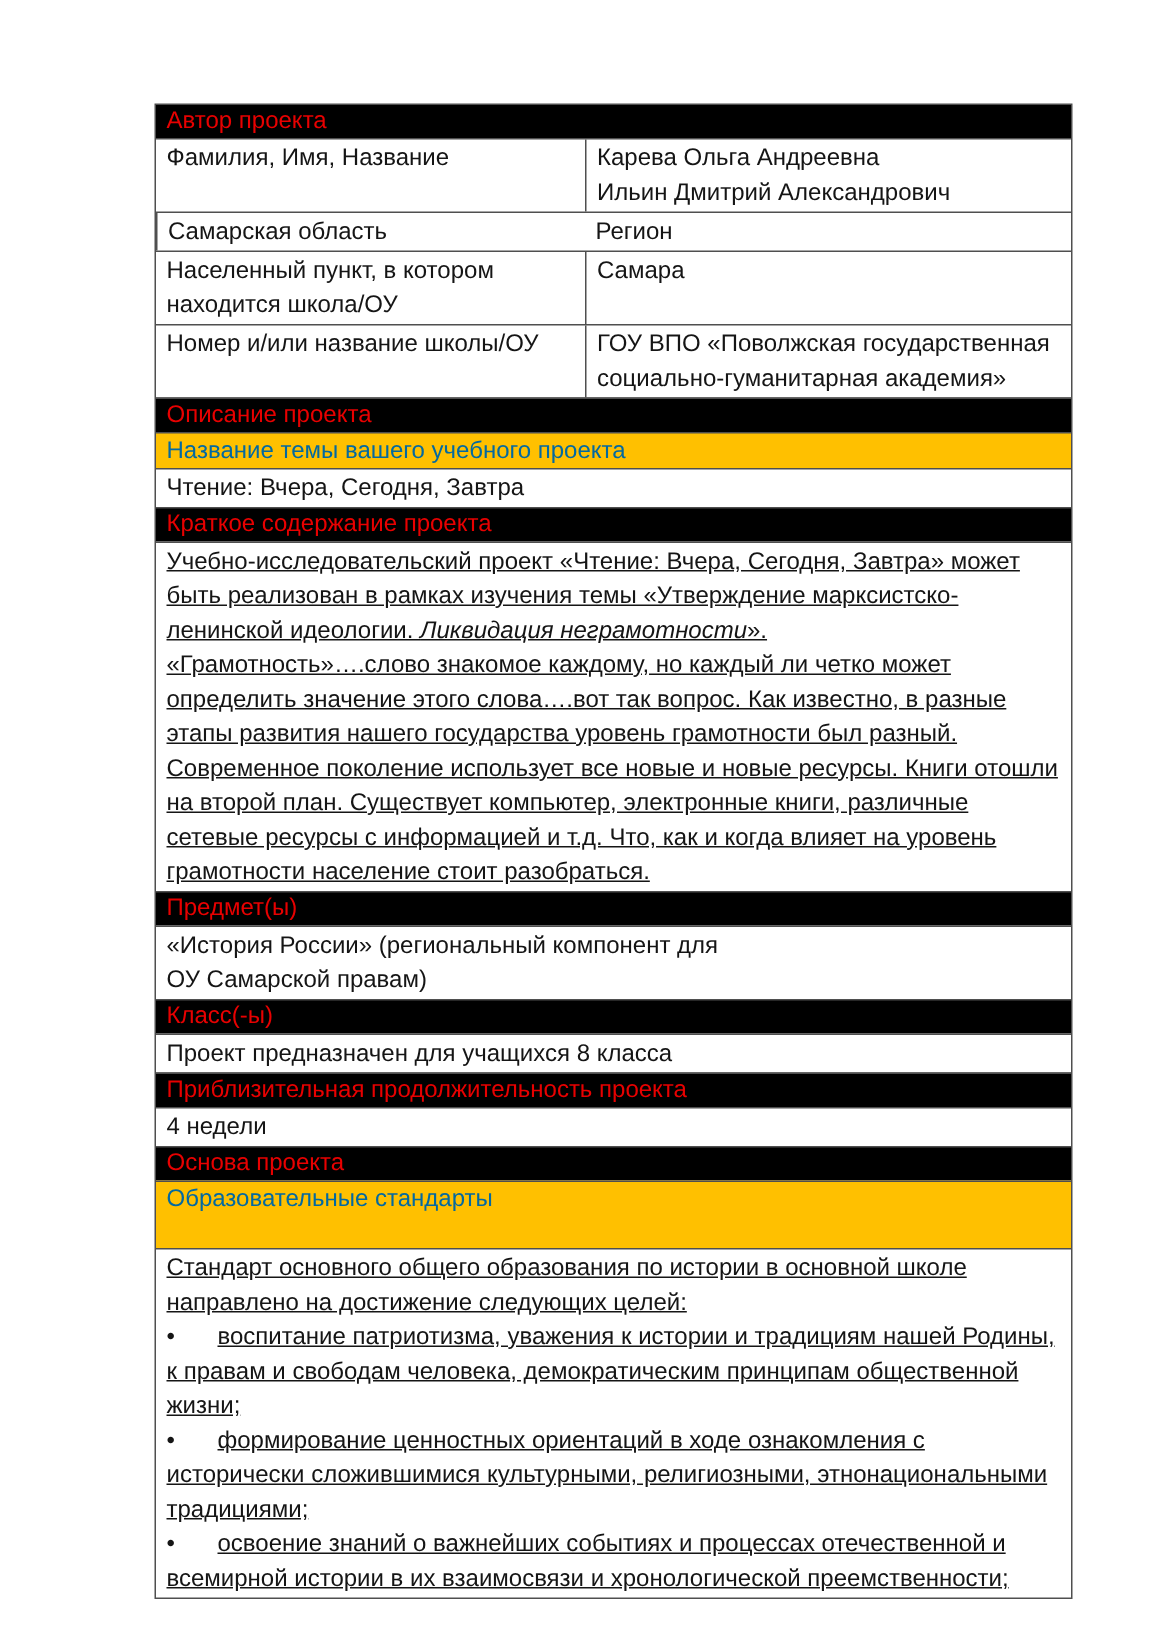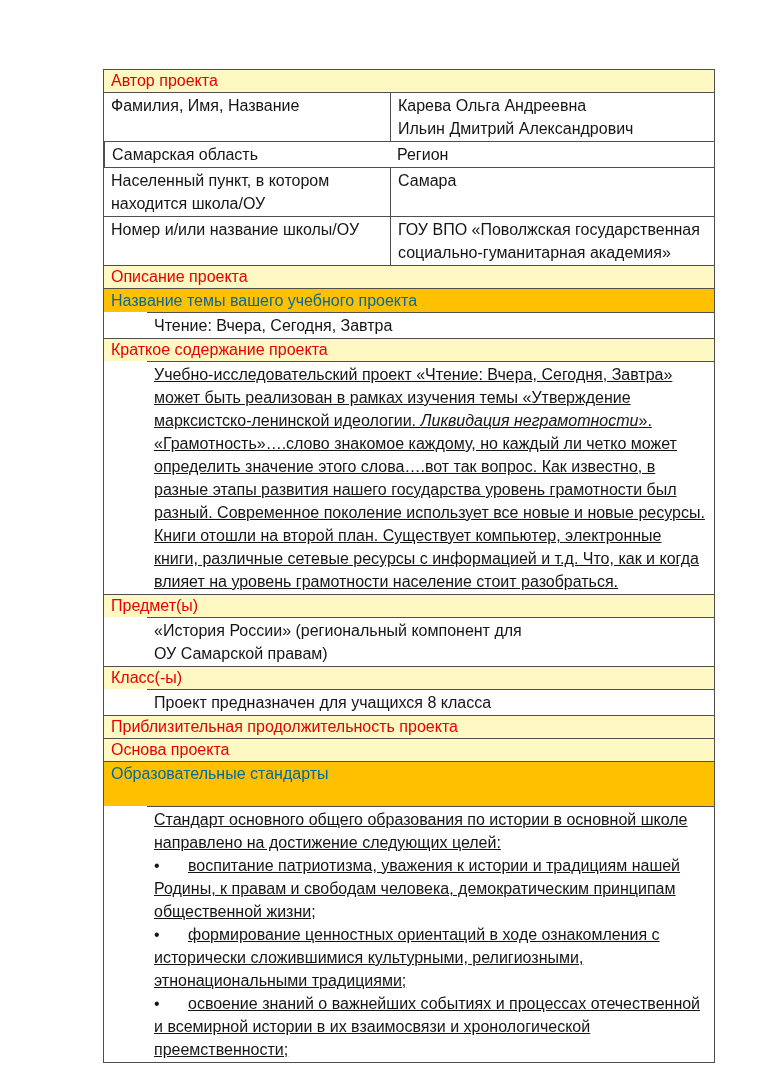--- a/index.html
+++ b/index.html
@@ -7,27 +7,27 @@
     width:768px;height:1087px;background:#ffffff;position:relative;
     font-family:"Liberation Sans",sans-serif;color:#151515;
     font-size:16px;line-height:23px;
   }
   .doc-table{
     position:absolute;left:103px;top:69px;width:612px;
     border:1.5px solid #4f4f4f;box-sizing:border-box;background:#fff;
   }
   .row{border-top:1.5px solid #4f4f4f;box-sizing:border-box;}
   .row:first-child{border-top:none;}
-  .sec{background:#fef9c3;color:#e80000;padding:0 7px;line-height:22px;}
+  .sec{background:#000000;color:#e80000;padding:0 7px;line-height:22px;}
   .gold{background:#FFC000;color:#0369a1;padding:0 7px;line-height:23px;}
   .gold.tall{padding-bottom:21px;}
   .two-col{display:grid;grid-template-columns:286px 1fr;}
   .cell{padding:1px 7px;box-sizing:border-box;}
   .cell.value{border-left:1.5px solid #4f4f4f;}
-  .text{padding:1px 7px;margin-left:43px;}
+  .text{padding:1px 7px;}
   .text p{margin:0;text-decoration:underline;}
   .bullet{display:inline-block;width:34px;}
   .it{font-style:italic;}
 </style>
 </head>
 <body>
 
 <div class="doc-table">
 
   <div class="row sec">
@@ -88,20 +88,21 @@
   <div class="row sec">
     <span>Класс(-ы)</span>
   </div>
 
   <div class="row text">Проект предназначен для учащихся 8 класса</div>
 
   <div class="row sec">
     <span>Приблизительная продолжительность проекта</span>
   </div>
 
+  <div class="row text">4 недели</div>
 
   <div class="row sec">
     <span>Основа проекта</span>
   </div>
 
   <div class="row gold tall">
     <span>Образовательные стандарты</span>
   </div>
 
   <div class="row text">

